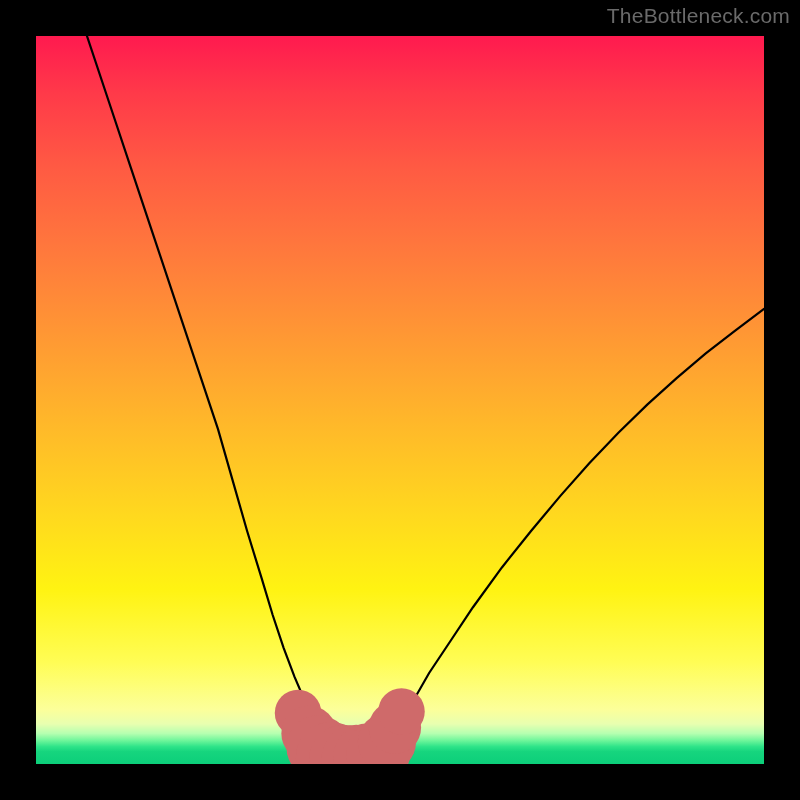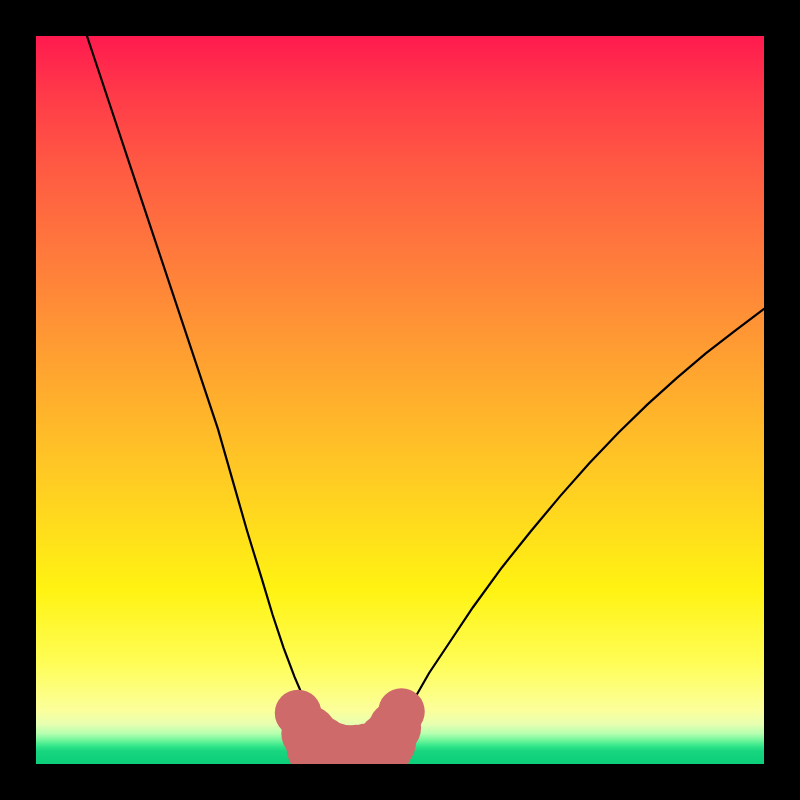--- a/index.html
+++ b/index.html
@@ -63,20 +63,21 @@
     width: 100%;
     height: 100%;
     overflow: visible;
   }
 </style>
 </head>
 <body>
 
 <div class="frame">
 
+  <div class="watermark">TheBottleneck.com</div>
 
   <div class="plot">
     <div class="gradient"></div>
 
     <svg class="curves" viewBox="0 0 728 728" preserveAspectRatio="none">
       <path id="left-branch-path" fill="none" stroke="#000" stroke-width="2.2" stroke-linecap="round" d="M50.96 0.00 L72.80 65.52 L94.64 131.04 L116.48 196.56 L138.32 262.08 L160.16 327.60 L182.00 393.12 L196.56 444.08 L211.12 495.04 L225.68 542.36 L236.60 578.76 L247.52 611.52 L258.44 640.64 L269.36 666.12 L276.64 684.32 L283.92 698.88 L291.20 709.80 L298.48 717.08"></path>
       <path id="right-branch-path" fill="none" stroke="#000" stroke-width="2.2" stroke-linecap="round" d="M342.16 717.08 L349.44 709.80 L356.72 698.88 L367.64 680.68 L378.56 662.48 L393.12 637.00 L414.96 604.24 L436.80 571.48 L465.92 531.44 L495.04 495.04 L524.16 460.10 L553.28 427.34 L582.40 396.76 L611.52 368.37 L640.64 342.16 L669.76 317.41 L698.88 294.84 L728.00 273.00"></path>
       <g id="valley-dots-g">
           <circle cx="262.08" cy="677.04" r="23.30" fill="#cf6a6a"></circle>
           <circle cx="273.00" cy="697.42" r="27.66" fill="#cf6a6a"></circle>

